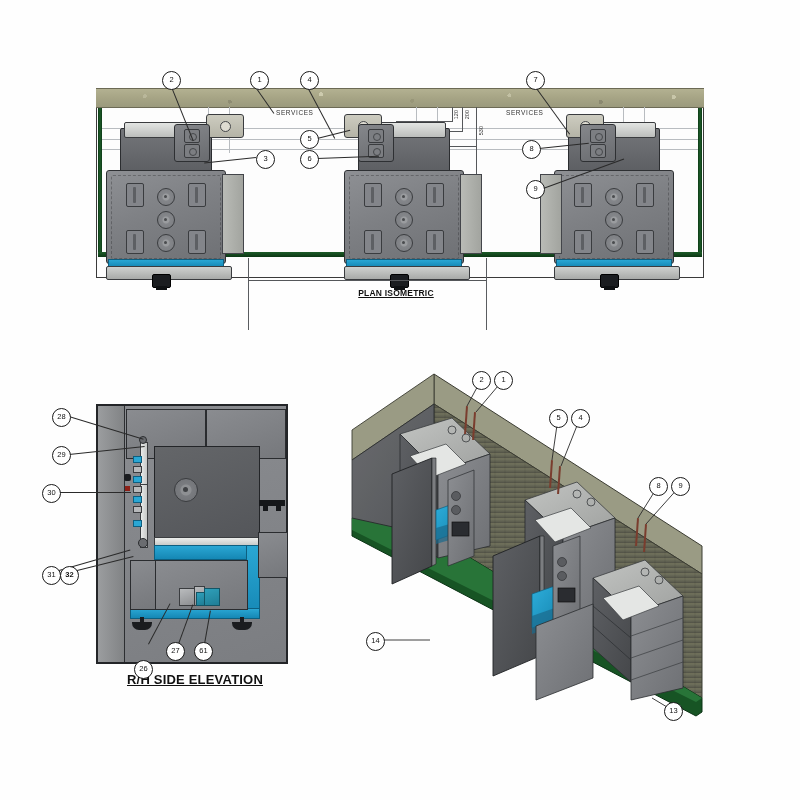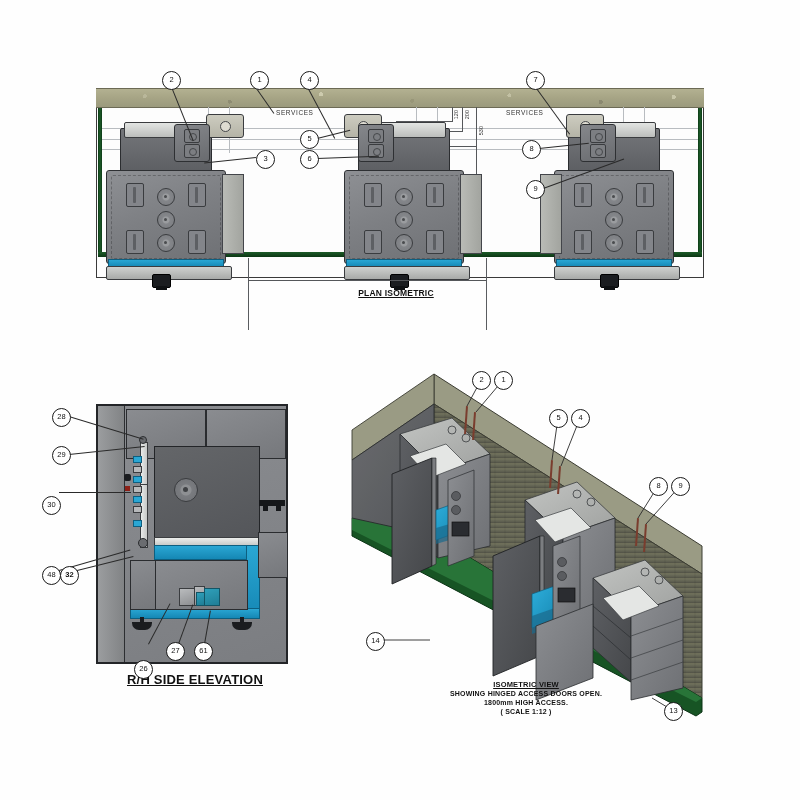--- a/index.html
+++ b/index.html
@@ -269,23 +269,23 @@
     <div class="elec" style="left:108px;top:184px;width:14px;height:16px;"></div>
     <div class="elec" style="left:100px;top:188px;width:7px;height:12px;"></div>
 
     <div class="s-foot" style="left:36px;top:213px;"></div>
     <div class="s-foot" style="left:136px;top:213px;"></div>
 
     <div class="bub" style="left:-44px;top:4px;">28</div>
     <div class="lead" style="left:-27px;top:12px;width:78px;transform:rotate(17deg);"></div>
     <div class="bub" style="left:-44px;top:42px;">29</div>
     <div class="lead" style="left:-27px;top:50px;width:76px;transform:rotate(-6deg);"></div>
-    <div class="bub" style="left:-54px;top:92px;">30</div>
+    <div class="bub" style="left:-54px;top:80px;">30</div>
     <div class="lead" style="left:-37px;top:88px;width:72px;transform:rotate(0deg);"></div>
-    <div class="bub" style="left:-54px;top:162px;">48</div>
+    <div class="bub" style="left:-54px;top:162px;">31</div>
     <div class="lead" style="left:-37px;top:166px;width:74px;transform:rotate(-16deg);"></div>
     <div class="bub" style="left:-36px;top:162px;font-weight:bold;">32</div>
     <div class="lead" style="left:-19px;top:166px;width:58px;transform:rotate(-14deg);"></div>
     <div class="bub" style="left:38px;top:238px;margin-top:18px;">26</div>
     <div class="lead" style="left:52px;top:240px;width:46px;transform:rotate(-62deg);"></div>
     <div class="bub" style="left:70px;top:238px;">27</div>
     <div class="lead" style="left:82px;top:240px;width:42px;transform:rotate(-70deg);"></div>
     <div class="bub" style="left:98px;top:238px;">61</div>
     <div class="lead" style="left:108px;top:240px;width:34px;transform:rotate(-80deg);"></div>
 
@@ -398,23 +398,15 @@
 
     <div class="bub" style="left:132px;top:3px;">2</div>
     <div class="bub" style="left:154px;top:3px;">1</div>
     <div class="bub" style="left:209px;top:41px;">5</div>
     <div class="bub" style="left:231px;top:41px;">4</div>
     <div class="bub" style="left:309px;top:109px;">8</div>
     <div class="bub" style="left:331px;top:109px;">9</div>
     <div class="bub" style="left:26px;top:264px;">14</div>
     <div class="bub" style="left:324px;top:334px;">13</div>
 
-    <div class="cap" style="left:46px;top:312px;width:280px;">
-      <div style="font-size:7.5px;">
-        <u>ISOMETRIC VIEW</u>
-      </div>
-      <div style="font-size:7px;line-height:9px;">SHOWING HINGED ACCESS DOORS OPEN.</div>
-      <div style="font-size:7px;line-height:9px;">1800mm HIGH ACCESS.</div>
-      <div style="font-size:7px;line-height:9px;">( SCALE 1:12 )</div>
-    </div>
   </div>
 
 </div>
 
 </body></html>

